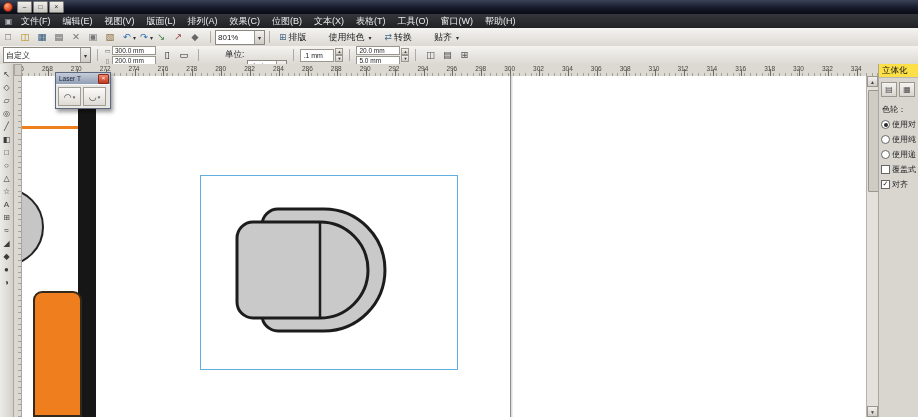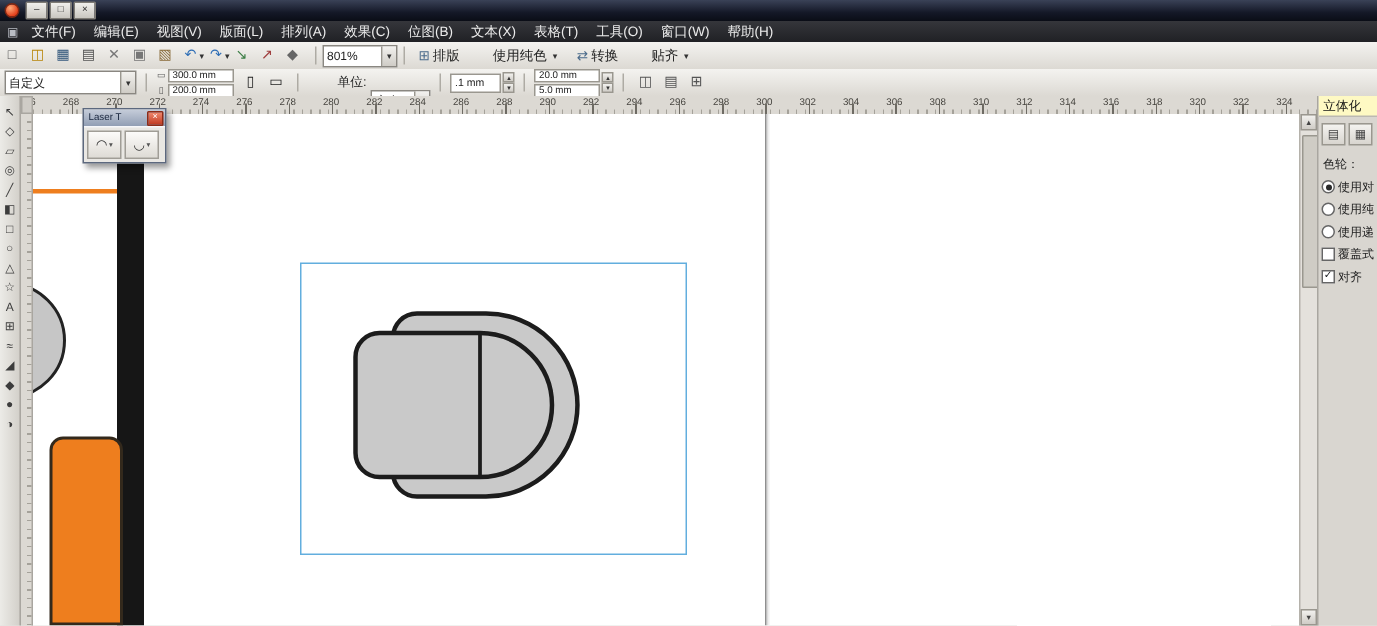--- a/index.html
+++ b/index.html
@@ -99,21 +99,21 @@
     border:1px solid #9a978f;box-sizing:border-box;font-size:5px;text-align:center;line-height:10px;color:#444;}
   .sarrow.up{top:0;}
   .sarrow.down{bottom:0;}
   .sthumb{position:absolute;left:1px;top:14px;width:9px;height:100px;background:#cfccc5;
     border:1px solid #9a978f;border-radius:1px;}
 
   
   .docker{position:absolute;right:0;top:64px;width:40px;bottom:0;background:#d9d6d0;
     border-left:1px solid #a9a6a0;box-sizing:border-box;color:#222;overflow:hidden;}
   .docker-title{height:13px;line-height:13px;padding-left:3px;font-size:8.5px;color:#111;
-    background:#fef9c3;border-bottom:1px solid #bcb9b2;white-space:nowrap;}
+    background:#fde047;border-bottom:1px solid #bcb9b2;white-space:nowrap;}
   .docker-btns{display:flex;gap:2px;padding:4px 2px 2px;}
   .dbtn{width:14px;height:13px;border:1px solid #9a978f;background:linear-gradient(#f4f3f0,#d8d5cf);
     font-size:8px;display:flex;align-items:center;justify-content:center;color:#444;}
   .docker-label{padding:5px 3px 1px;font-size:8px;white-space:nowrap;overflow:hidden;}
   .optrow{display:flex;align-items:center;gap:2px;padding:3px 2px 1px;white-space:nowrap;overflow:hidden;font-size:8px;}
   .radio{width:7px;height:7px;border:1px solid #666;border-radius:50%;background:#fff;flex:none;position:relative;}
   .radio .dot{position:absolute;inset:1.5px;border-radius:50%;background:#2a2a2a;visibility:hidden;}
   .radio[data-state="on"] .dot{visibility:visible;}
   .checkbox{width:7px;height:7px;border:1px solid #666;background:#fff;flex:none;
     font-size:7px;line-height:6px;text-align:center;color:#16191d;position:relative;}

